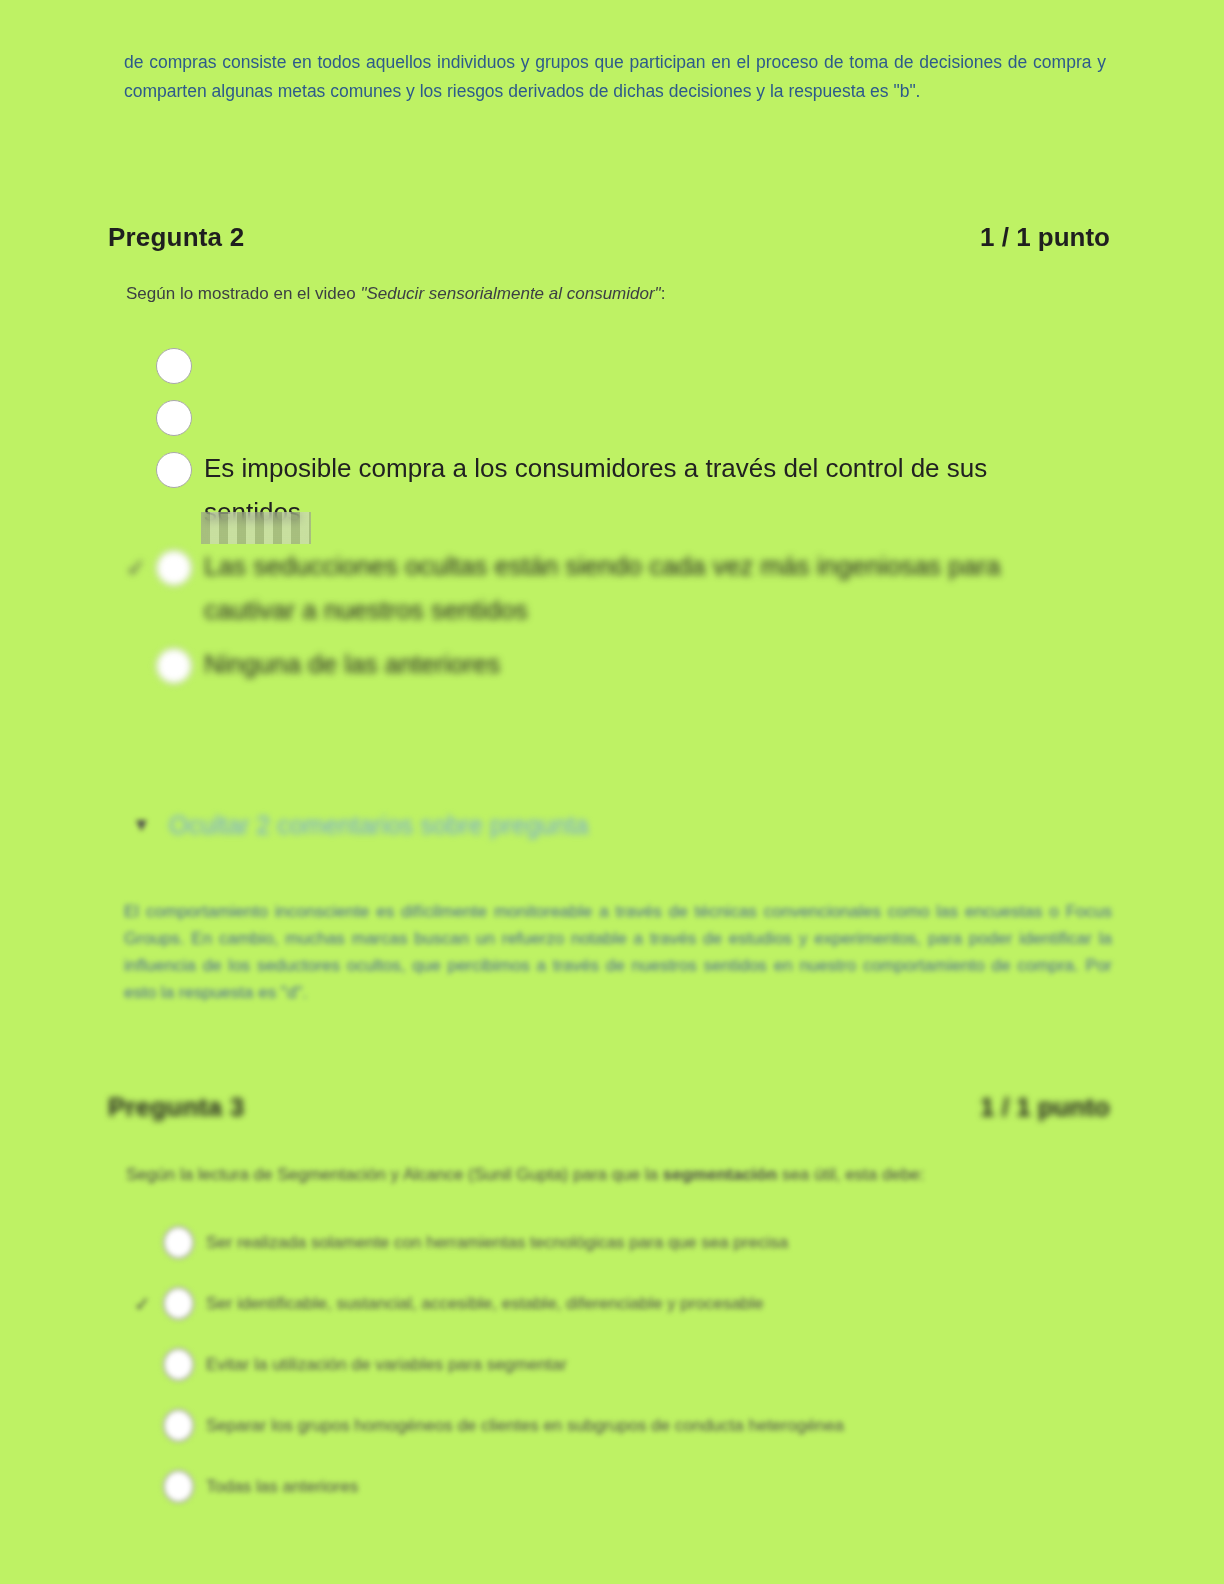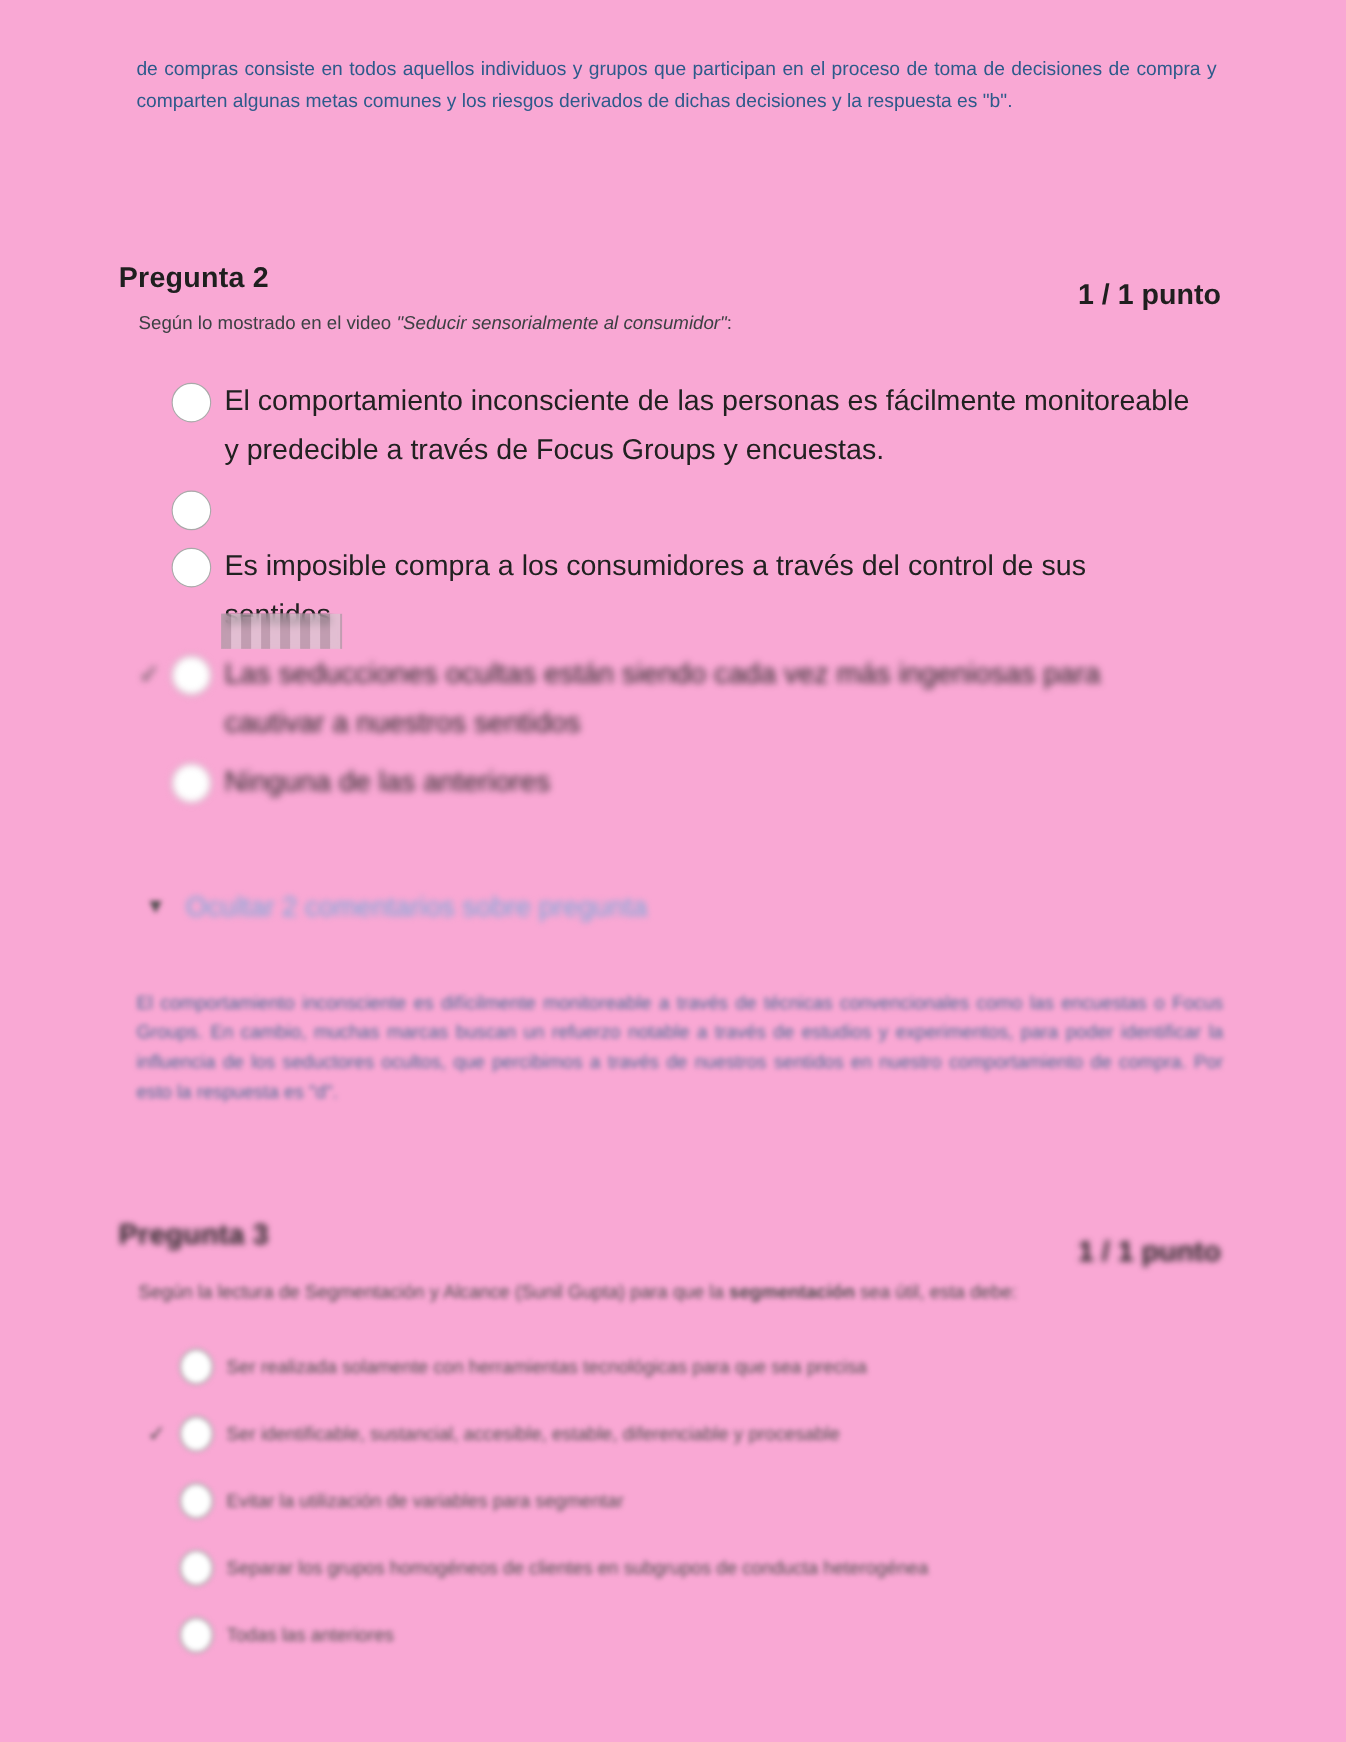--- a/index.html
+++ b/index.html
@@ -1,19 +1,19 @@
 <!DOCTYPE html>
 <html><head>
 <meta charset="utf-8">
 <style>
   html,body{margin:0;padding:0;background:#ffffff;}
   .page{
     position:relative;
     width:1224px;height:1584px;
-    background:#f9a8d4;
+    background:#bef264;
     font-family:"Liberation Sans","DejaVu Sans",sans-serif;
     overflow:hidden;
   }
   
   #intro{
     position:absolute;left:124px;top:48px;width:982px;
     margin:0;
     font-size:17.5px;line-height:29px;
     color:#2d5a8b;
     text-align:justify;
@@ -22,21 +22,21 @@
   .q-header{
     position:absolute;left:108px;width:1002px;
     display:flex;justify-content:space-between;align-items:center;
   }
   #q2-header{top:222px;}
   #q3-header{top:1092px;}
   .q-title{
     margin:0;font-size:26px;font-weight:700;color:#1f1f1f;letter-spacing:.2px;
   }
   .q-points{
-    font-size:26px;font-weight:700;color:#1f1f1f;margin-top:30px;
+    font-size:26px;font-weight:700;color:#1f1f1f;
   }
   
   .q-prompt{
     position:absolute;left:126px;width:990px;margin:0;
     font-size:17px;line-height:24px;color:#3c4043;
   }
   #q2-prompt{top:282px;}
   #q3-prompt{top:1163px;color:#4a4a4a;}
   #q2-prompt em{font-style:italic;}
   #q3-prompt b{font-weight:700;}
@@ -126,21 +126,20 @@
     <div class="q-points">1 / 1 punto</div>
   </div>
 
   <p class="q-prompt" id="q2-prompt"><span>Según lo mostrado en el video </span><em>"Seducir sensorialmente al consumidor"</em><span>:</span></p>
 
   <div id="q2-options">
 
     <div class="opt">
       <span class="slot"></span>
       <span class="radio"></span>
-      <span class="opt-text">El comportamiento inconsciente de las personas es fácilmente monitoreable y predecible a través de Focus Groups y encuestas.</span>
     </div>
 
     <div class="opt">
       <span class="slot"></span>
       <span class="radio"></span>
     </div>
 
     <div class="opt">
       <span class="slot"></span>
       <span class="radio"></span>

